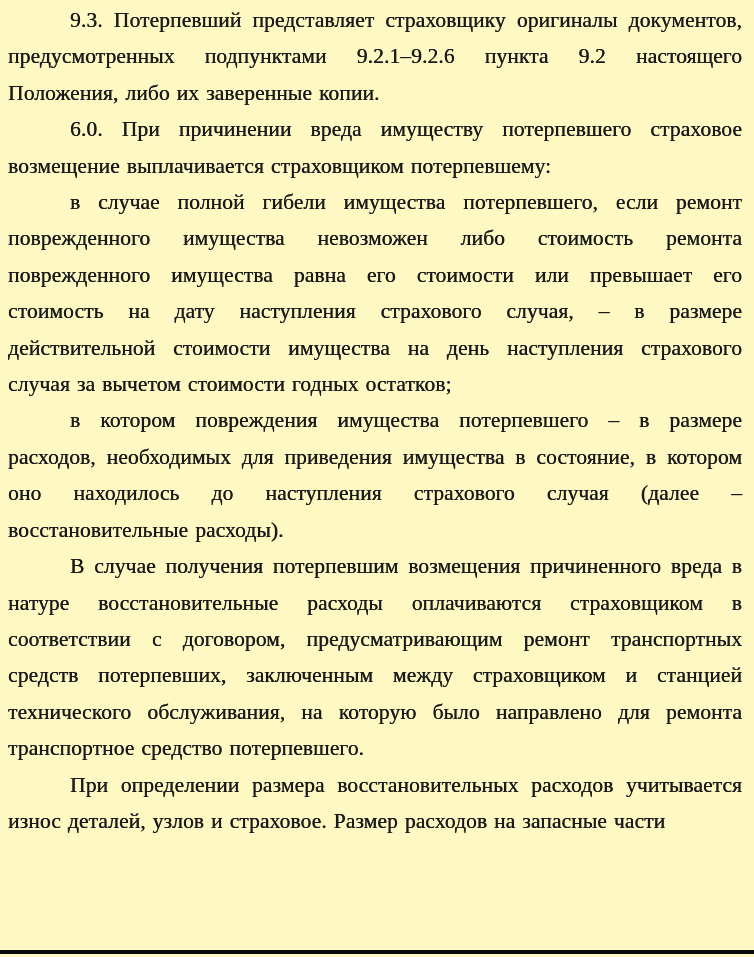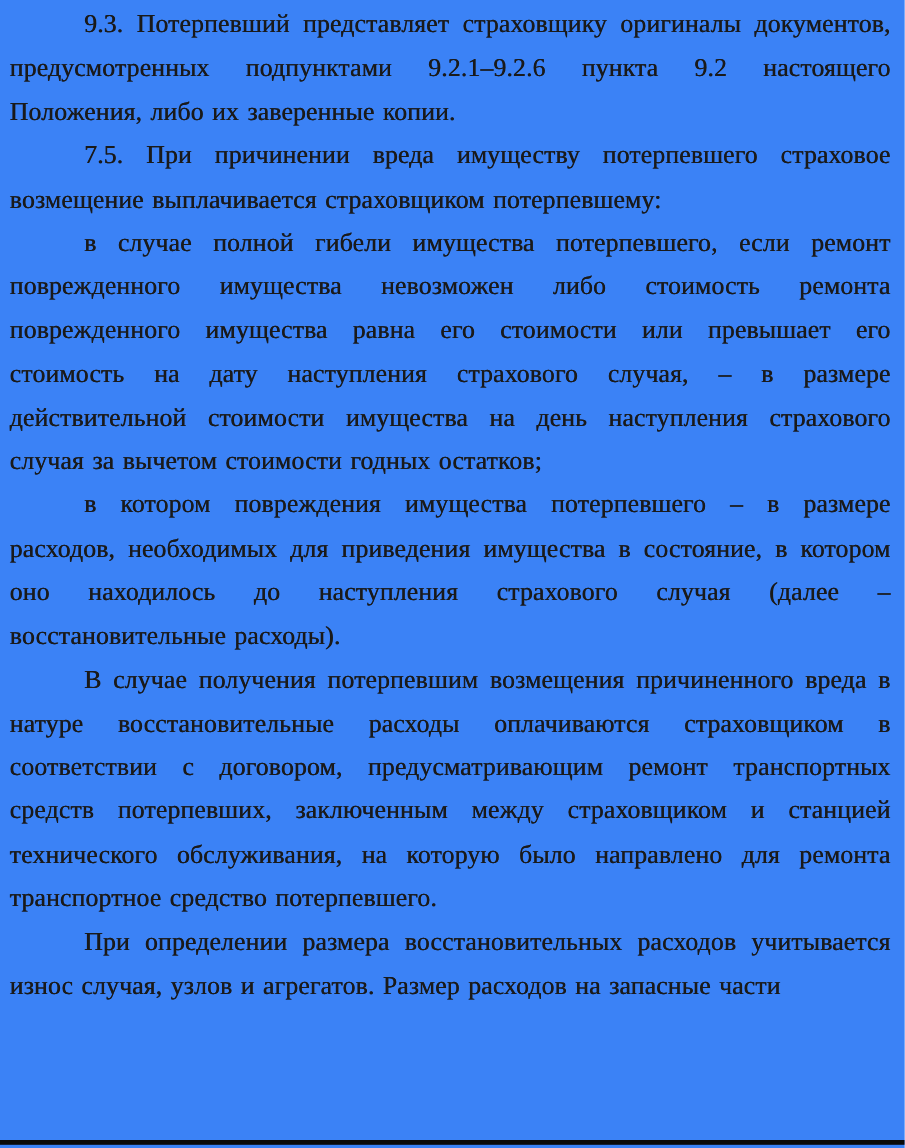--- a/index.html
+++ b/index.html
@@ -7,21 +7,21 @@
 
   html, body {
     background: #ffffff;
     font-family: "Liberation Serif", "DejaVu Serif", serif;
   }
 
   .page {
     position: relative;
     width: 754px;
     height: 957px;
-    background: #3b82f6;
+    background: #fef9c3;
     overflow: hidden;
   }
 
   .text-block {
     position: absolute;
     top: 2px;
     left: 8px;
     right: 12px;
   }
 
@@ -46,20 +46,20 @@
     height: 4px;
     background: #0a0a0a;
   }
 </style>
 </head>
 <body>
 
 <div class="page">
   <div class="text-block">
     <p class="para">9.3. Потерпевший представляет страховщику оригиналы документов, предусмотренных подпунктами 9.2.1–9.2.6 пункта 9.2 настоящего Положения, либо их заверенные копии.</p>
-    <p class="para">7.5. При причинении вреда имуществу потерпевшего страховое возмещение выплачивается страховщиком потерпевшему:</p>
+    <p class="para">6.0. При причинении вреда имуществу потерпевшего страховое возмещение выплачивается страховщиком потерпевшему:</p>
     <p class="para">в случае полной гибели имущества потерпевшего, если ремонт поврежденного имущества невозможен либо стоимость ремонта поврежденного имущества равна его стоимости или превышает его стоимость на дату наступления страхового случая, – в размере действительной стоимости имущества на день наступления страхового случая за вычетом стоимости годных остатков;</p>
     <p class="para">в котором повреждения имущества потерпевшего – в размере расходов, необходимых для приведения имущества в состояние, в котором оно находилось до наступления страхового случая (далее – восстановительные расходы).</p>
     <p class="para">В случае получения потерпевшим возмещения причиненного вреда в натуре восстановительные расходы оплачиваются страховщиком в соответствии с договором, предусматривающим ремонт транспортных средств потерпевших, заключенным между страховщиком и станцией технического обслуживания, на которую было направлено для ремонта транспортное средство потерпевшего.</p>
-    <p class="para">При определении размера восстановительных расходов учитывается износ случая, узлов и агрегатов. Размер расходов на запасные части</p>
+    <p class="para">При определении размера восстановительных расходов учитывается износ деталей, узлов и страховое. Размер расходов на запасные части</p>
   </div>
   <div class="bottom-rule"></div>
 </div>
 
 </body></html>

